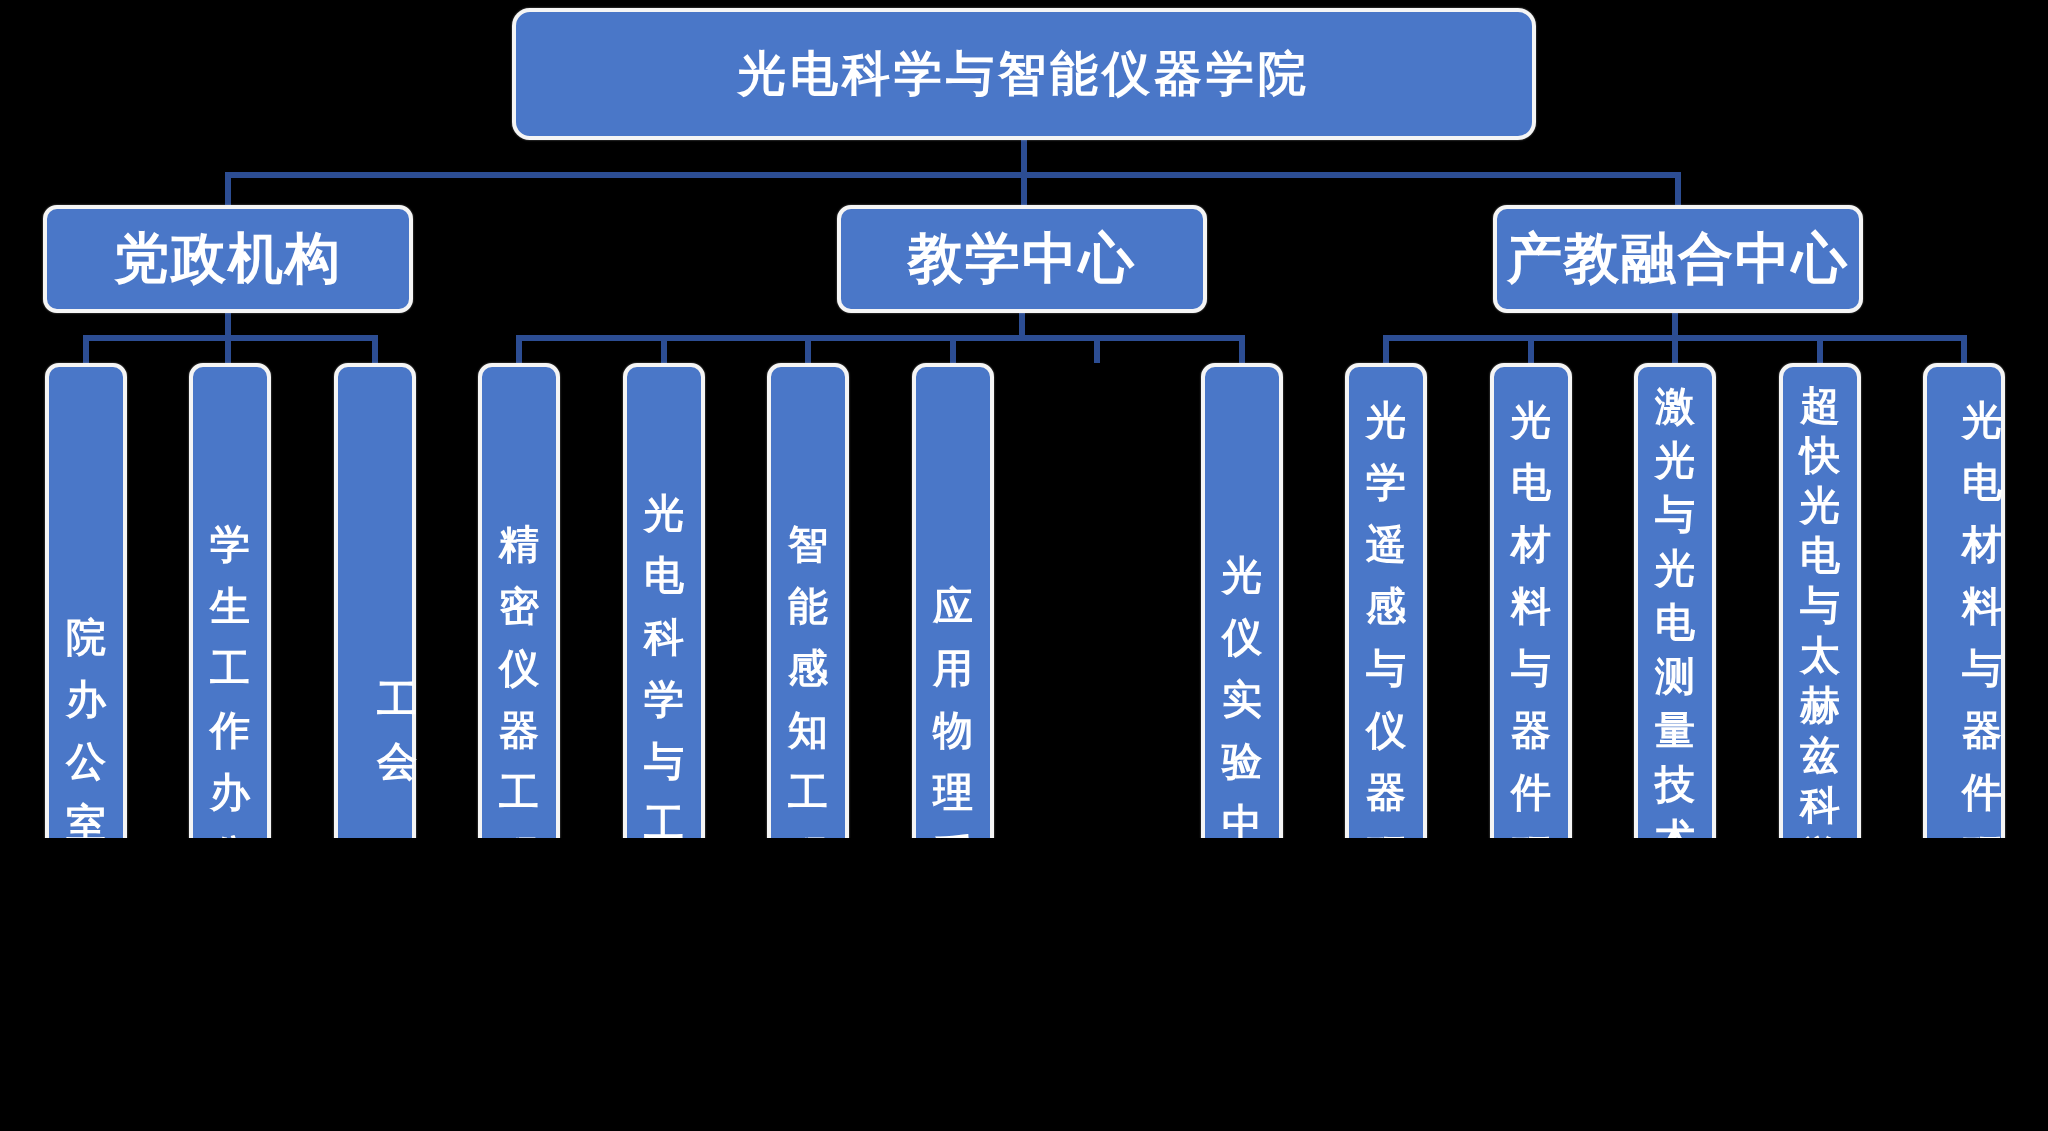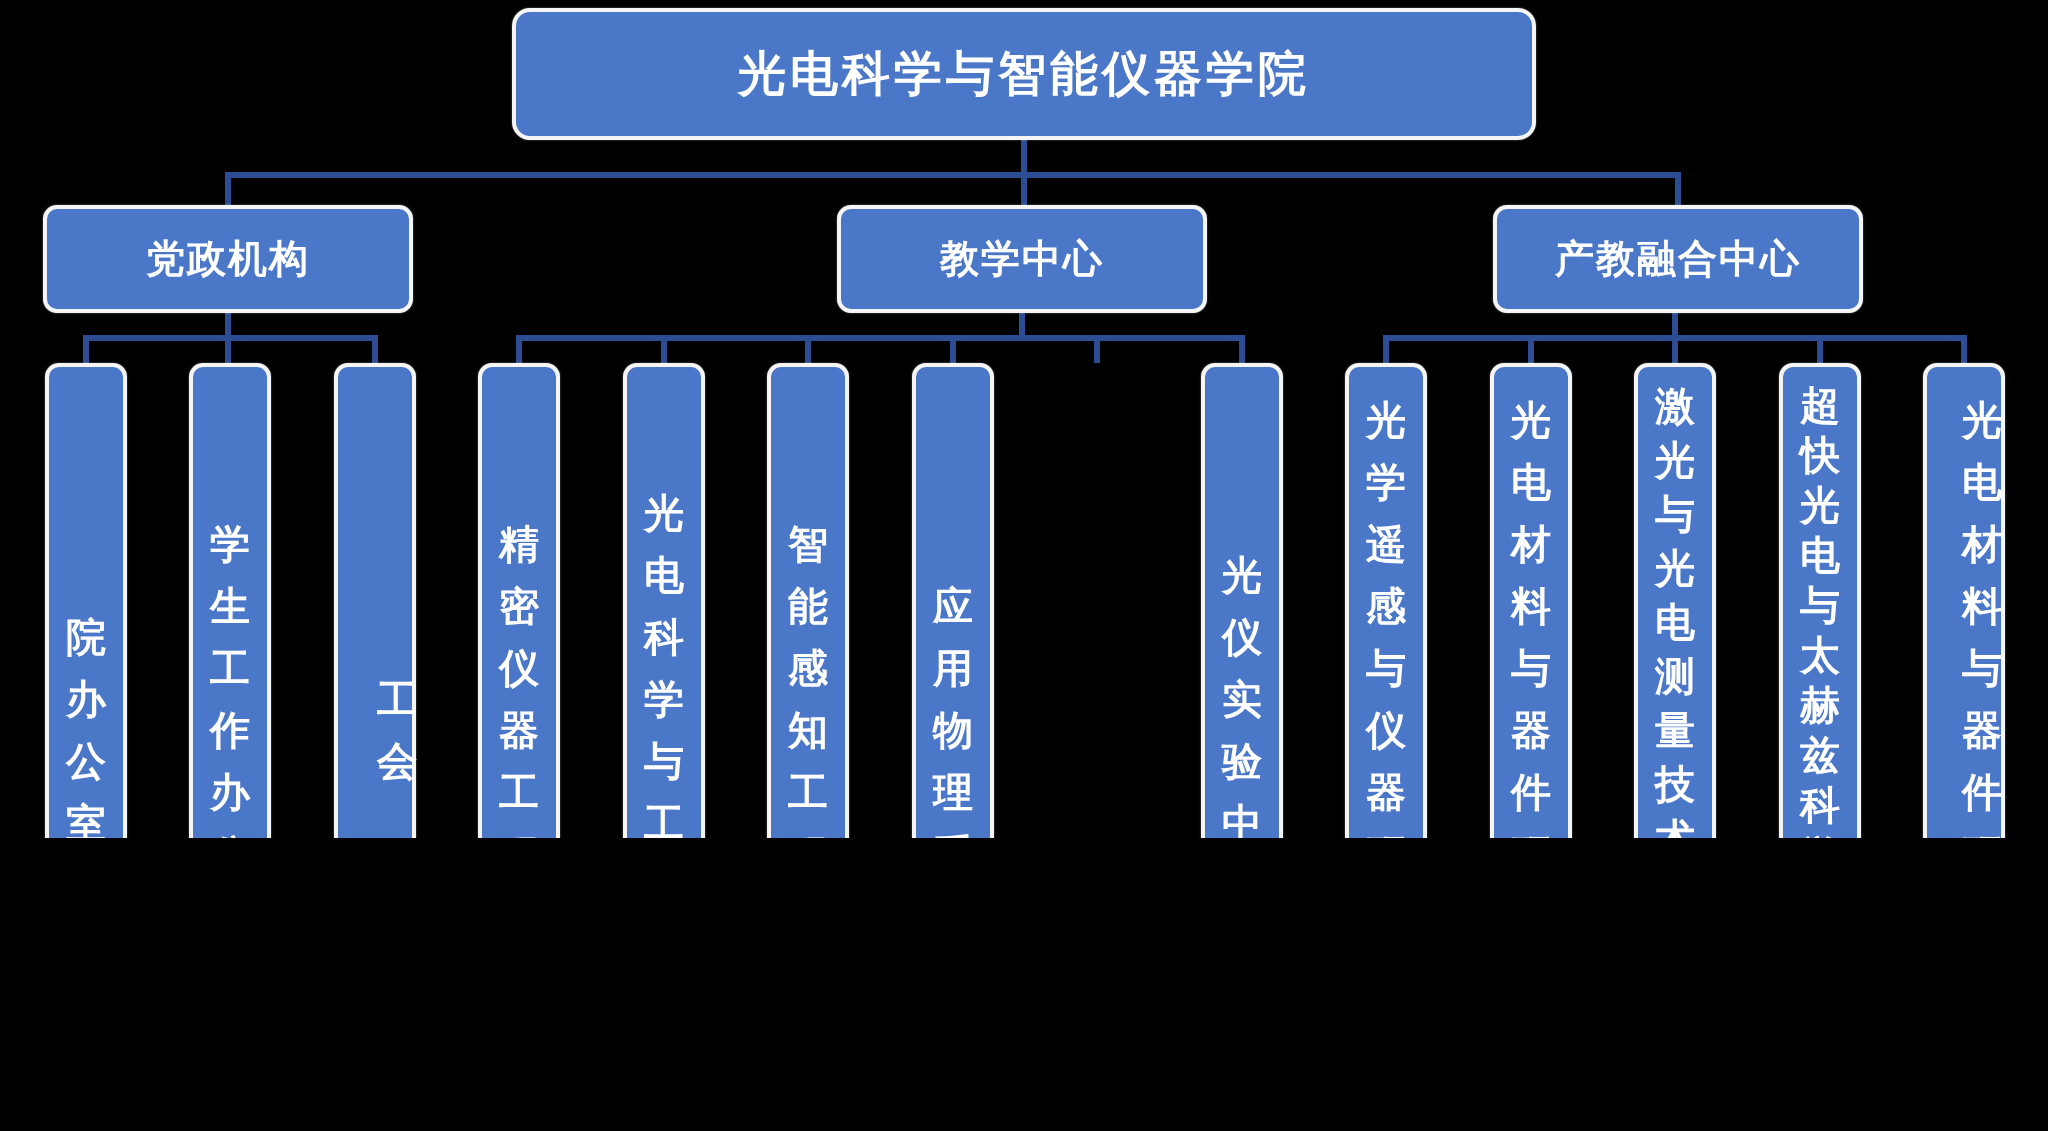--- a/index.html
+++ b/index.html
@@ -30,21 +30,21 @@
     box-shadow:0 0 2px rgba(255,255,255,0.45);
   }
   .root{
     left:512px;top:8px;width:1024px;height:132px;
     border-radius:18px;
     font-size:48px;letter-spacing:4px;
   }
   .lvl2{
     top:205px;width:370px;height:108px;
     border-radius:14px;
-    font-size:39px;letter-spacing:2px;
+    font-size:55px;letter-spacing:2px;
   }
   .leaf{
     top:363px;width:82px;height:734px;
     border-radius:14px;
     font-size:40px;
   }
   .v-label{
     display:block;
     width:42px;
     text-align:center;

